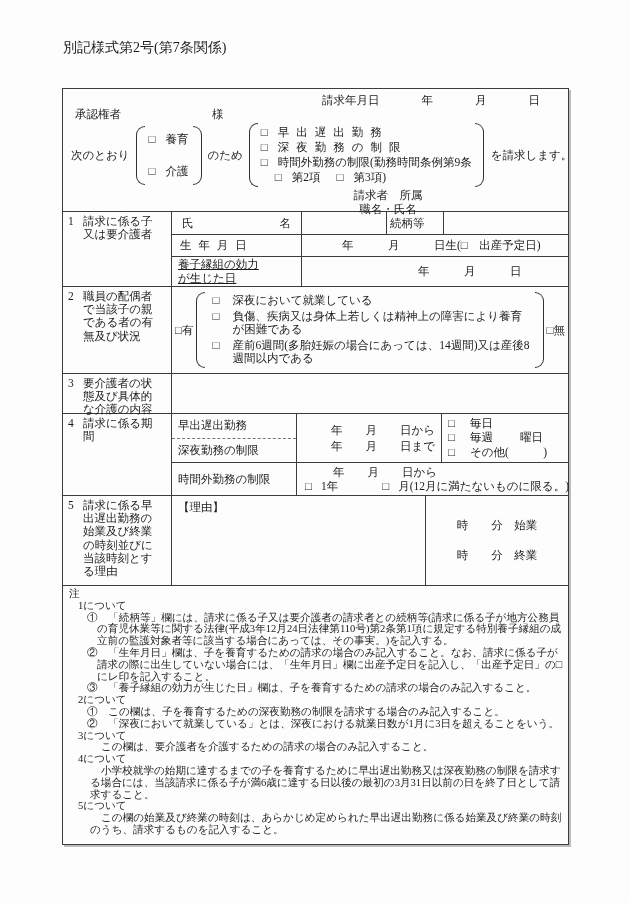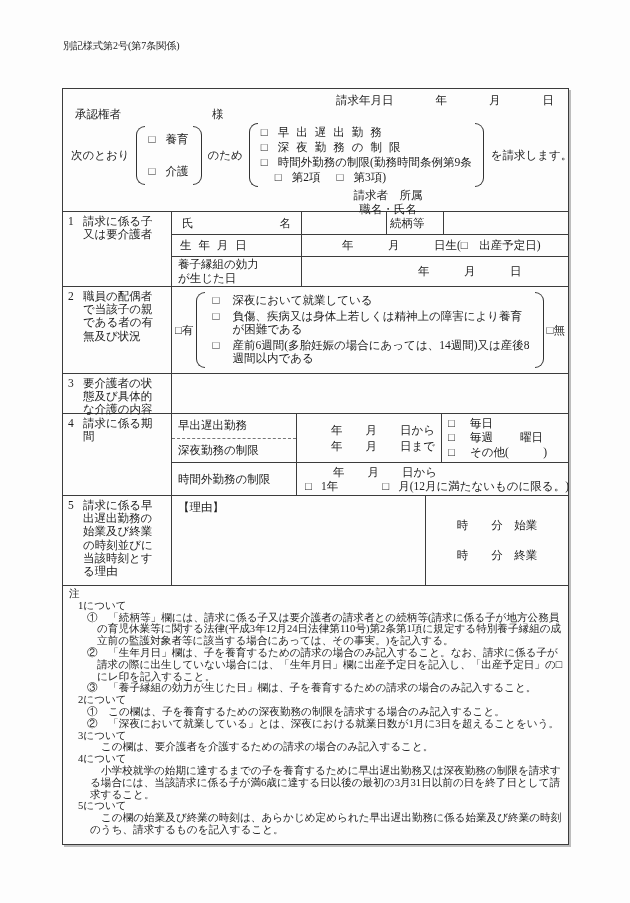--- a/index.html
+++ b/index.html
@@ -1,23 +1,23 @@
 <!DOCTYPE html>
 <html><head>
 <meta charset="utf-8">
 <style>
 *{margin:0;padding:0;box-sizing:border-box;}
 html,body{background:#ffffff;}
 .page{width:630px;height:903px;position:relative;background:#fdfdfd;font-family:"Liberation Serif","DejaVu Serif",serif;color:#1c1c1c;overflow:hidden;}
-.form-id{position:absolute;left:63px;top:39px;font-size:10px;}
+.form-id{position:absolute;left:63px;top:39px;font-size:14px;}
 .doc-title{position:absolute;left:62px;top:64px;width:507px;text-align:center;font-size:13px;letter-spacing:.5px;}
 .form-box{position:absolute;left:62px;top:88px;width:507px;border:1.5px solid #3c3c3c;background:#fdfdfd;font-size:11.5px;box-shadow:2px 2px 0 rgba(110,110,110,.45);}
 
 .hdr{height:122px;padding-top:4px;}
-.hdr-date{display:flex;justify-content:flex-end;align-items:baseline;padding-right:14px;line-height:14px;}
+.hdr-date{display:flex;justify-content:flex-end;align-items:baseline;padding-right:28px;line-height:14px;}
 .hdr-date .du{margin-left:42px;}
 .hdr-approver{padding-left:12px;line-height:15px;}
 .sama{margin-left:88px;}
 .hdr-req{display:flex;align-items:center;padding-left:6px;margin-top:1px;}
 .brace{width:9px;align-self:stretch;border:1.4px solid #333;flex:none;}
 .brace.l{border-right:0;border-radius:9px 0 0 9px;}
 .brace.r{border-left:0;border-radius:0 9px 9px 0;}
 .pgroup{display:flex;align-items:stretch;margin:0 4px;}
 .pcol{display:flex;flex-direction:column;justify-content:center;gap:17px;padding:6px 4px;}
 .rcol{display:flex;flex-direction:column;justify-content:center;padding:2px 3px;line-height:15px;}
@@ -42,21 +42,21 @@
 .r1-sub + .r1-sub{border-top:1px solid #3c3c3c;}
 .r1s1,.r1s2{height:22px;}
 .r1s3{height:30px;}
 .cell-name{width:130px;display:flex;justify-content:space-between;align-items:center;padding:0 10px;}
 .cell-blank1{width:85px;}
 .cell-rel{width:57px;display:flex;align-items:center;padding-left:3px;}
 .cell-blank2{flex:1;}
 .cell-birth-label{width:130px;display:flex;align-items:center;padding-left:8px;letter-spacing:2px;}
 .cell-birth-val{flex:1;display:flex;align-items:center;padding-left:40px;}
 .cell-adopt-label{width:130px;display:flex;align-items:center;padding-left:6px;}
-.cell-adopt-label span{width:82px;line-height:13.2px;}
+.cell-adopt-label span{width:82px;line-height:13.2px;text-decoration:underline;}
 .cell-adopt-val{flex:1;display:flex;align-items:center;padding-left:116px;}
 
 .r2{height:87px;}
 .r2-content{flex:1;display:flex;align-items:center;padding:5px 3px;}
 .r2-list{flex:1;display:flex;flex-direction:column;justify-content:center;gap:2px;padding:0 2px;}
 .r2-item{display:flex;line-height:13.4px;}
 .r2-item .cb{width:22px;flex:none;padding-left:2px;}
 .r2-content .brace{margin:0 3px;}
 .haslbl,.nonelbl{white-space:nowrap;flex:none;}
 

